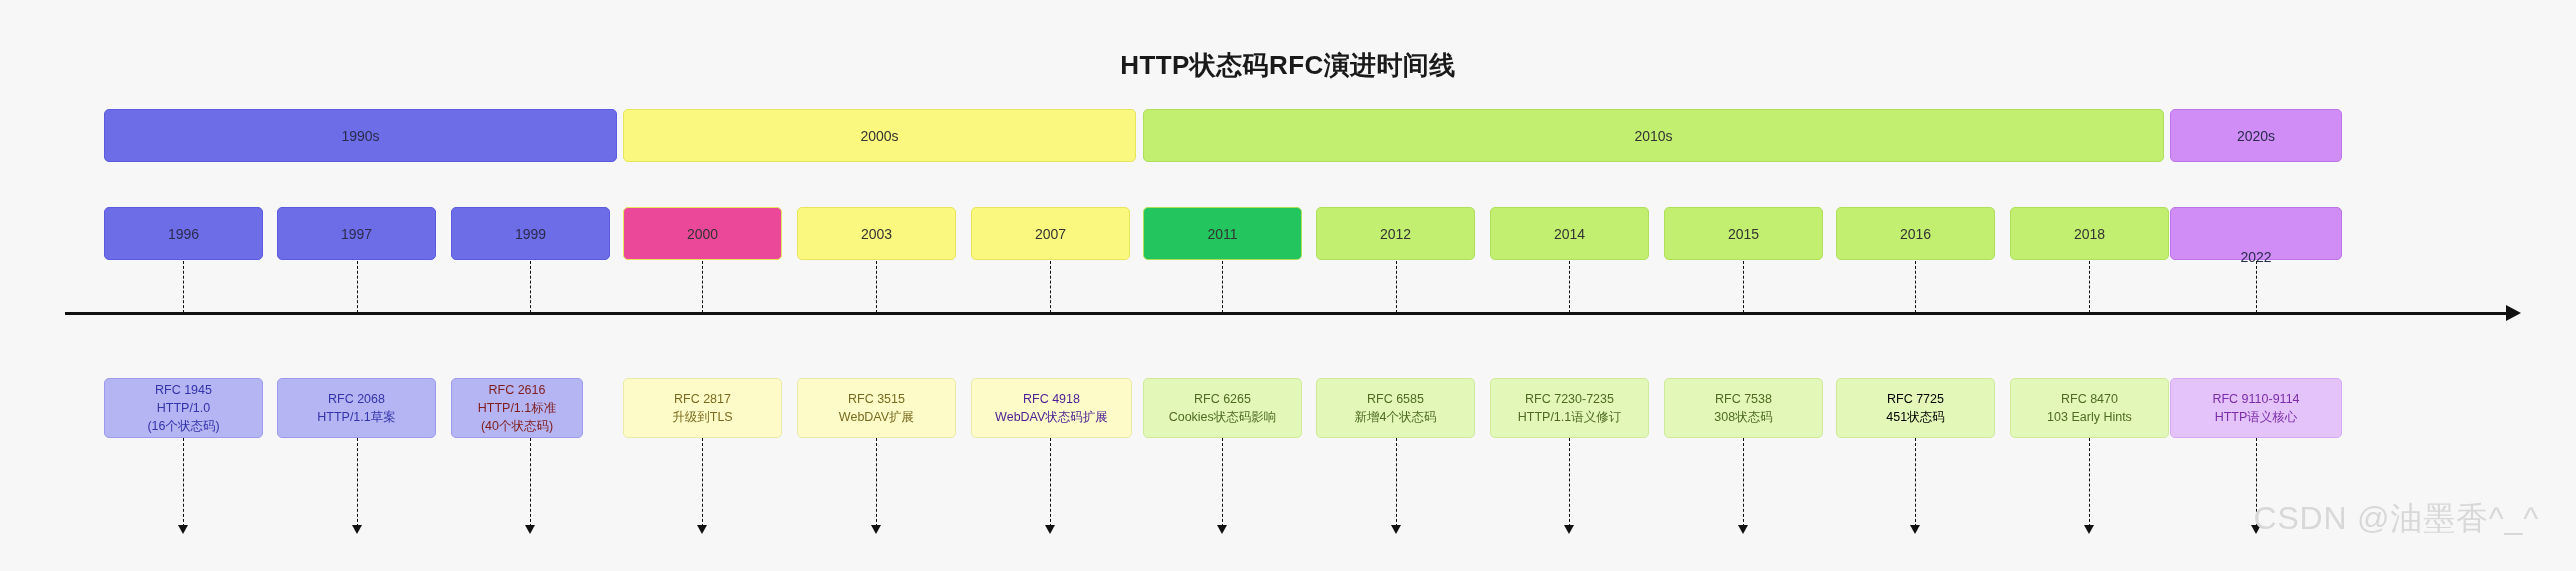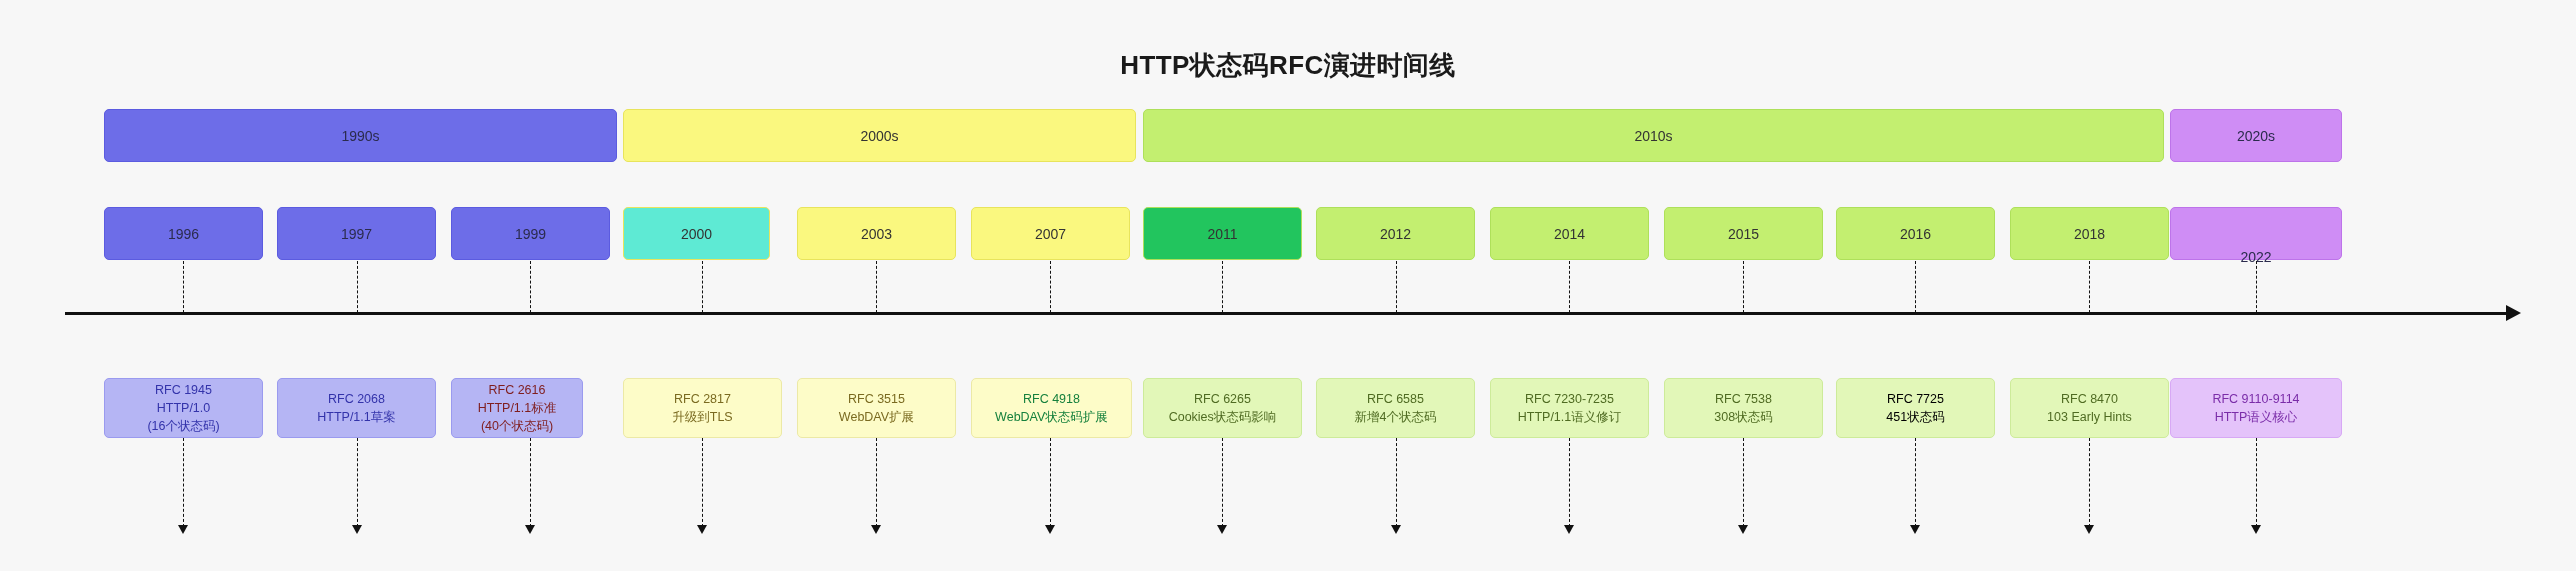--- a/index.html
+++ b/index.html
@@ -138,21 +138,21 @@
   <div id="years-row">
       <div class="year" style="left: 104px; top: 207px; width: 159px; background: rgb(109, 109, 232); border: 0.8px solid rgb(91, 91, 224);">
         <span style="color: rgb(43, 43, 77);">1996</span>
       </div>
       <div class="year" style="left: 277px; top: 207px; width: 159px; background: rgb(109, 109, 232); border: 0.8px solid rgb(91, 91, 224);">
         <span style="color: rgb(43, 43, 77);">1997</span>
       </div>
       <div class="year" style="left: 451px; top: 207px; width: 159px; background: rgb(109, 109, 232); border: 0.8px solid rgb(91, 91, 224);">
         <span style="color: rgb(43, 43, 77);">1999</span>
       </div>
-      <div class="year" style="left: 623px; top: 207px; width: 147px; background: #5eead4; border: 0.8px solid rgb(232, 228, 92);">
+      <div class="year" style="left: 623px; top: 207px; width: 159px; background: #ec4899; border: 0.8px solid rgb(232, 228, 92);">
         <span>2000</span>
       </div>
       <div class="year" style="left: 797px; top: 207px; width: 159px; background: rgb(250, 248, 127); border: 0.8px solid rgb(232, 228, 92); justify-content: center;">
         <span>2003</span>
       </div>
       <div class="year" style="left: 971px; top: 207px; width: 159px; background: rgb(250, 248, 127); border: 0.8px solid rgb(232, 228, 92);">
         <span>2007</span>
       </div>
       <div class="year" style="left: 1143px; top: 207px; width: 159px; background: #22c55e; border: 0.8px solid rgb(174, 224, 90);">
         <span>2011</span>
@@ -196,21 +196,21 @@
         <div class="rfc-extra">(40个状态码)</div>
       </div>
       <div class="rfc" style="left: 623px; top: 378px; width: 159px; background: rgb(253, 252, 200); border: 0.8px solid rgb(236, 233, 166); color: rgb(122, 106, 32);">
         <div class="rfc-id">RFC 2817</div>
         <div class="rfc-desc">升级到TLS</div>
       </div>
       <div class="rfc" style="left: 797px; top: 378px; width: 159px; background: rgb(253, 252, 200); border: 0.8px solid rgb(236, 233, 166); color: rgb(122, 106, 32);">
         <div class="rfc-id">RFC 3515</div>
         <div class="rfc-desc">WebDAV扩展</div>
       </div>
-      <div class="rfc" style="left: 971px; top: 378px; width: 161px; background: rgb(253, 252, 200); border: 0.8px solid rgb(236, 233, 166); color: #15803d;">
+      <div class="rfc" style="left: 971px; top: 378px; width: 161px; background: rgb(253, 252, 200); border: 0.8px solid rgb(236, 233, 166); color: #4c1d95;">
         <div class="rfc-id">RFC 4918</div>
         <div class="rfc-desc">WebDAV状态码扩展</div>
       </div>
       <div class="rfc" style="left: 1143px; top: 378px; width: 159px; background: rgb(226, 247, 184); border: 0.8px solid rgb(205, 235, 154); color: rgb(79, 107, 34);">
         <div class="rfc-id">RFC 6265</div>
         <div class="rfc-desc">Cookies状态码影响</div>
       </div>
       <div class="rfc" style="left: 1316px; top: 378px; width: 159px; background: rgb(226, 247, 184); border: 0.8px solid rgb(205, 235, 154); color: rgb(79, 107, 34);">
         <div class="rfc-id">RFC 6585</div>
         <div class="rfc-desc">新增4个状态码</div>
@@ -271,14 +271,15 @@
       <div class="connector" style="left: 1915px; top: 438px; height: 89px;"></div>
       <div class="conn-arrow" style="left: 1910px; top: 525px;"></div>
       <div class="connector" style="left: 2089px; top: 261px; height: 52px;"></div>
       <div class="connector" style="left: 2089px; top: 438px; height: 89px;"></div>
       <div class="conn-arrow" style="left: 2084px; top: 525px;"></div>
       <div class="connector" style="left: 2256px; top: 261px; height: 52px;"></div>
       <div class="connector" style="left: 2256px; top: 438px; height: 89px;"></div>
       <div class="conn-arrow" style="left: 2251px; top: 525px;"></div>
     </div>
 
+  <div id="watermark">CSDN @油墨香^_^</div>
 </div>
 
 
 </body></html>

